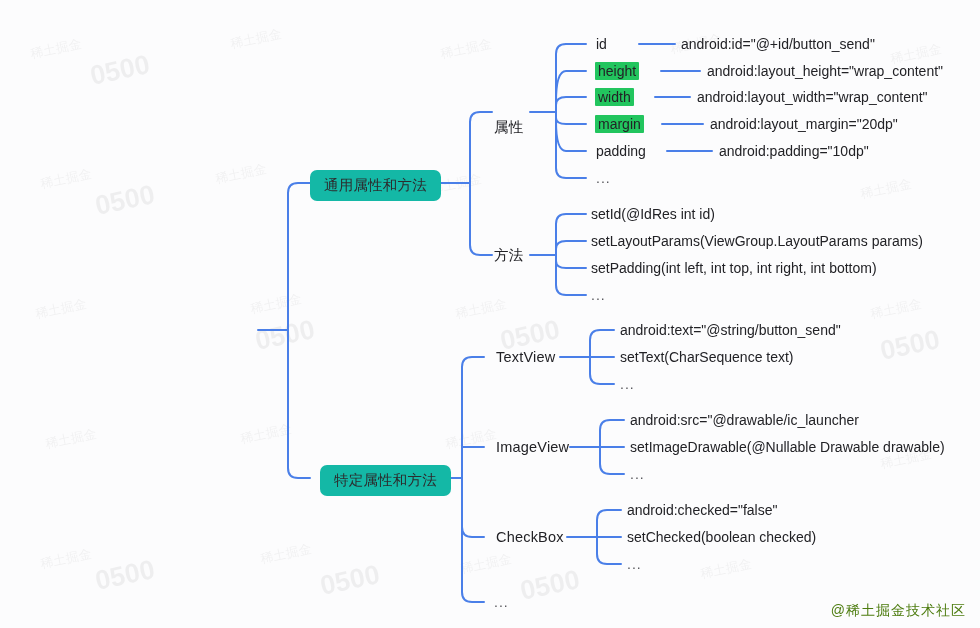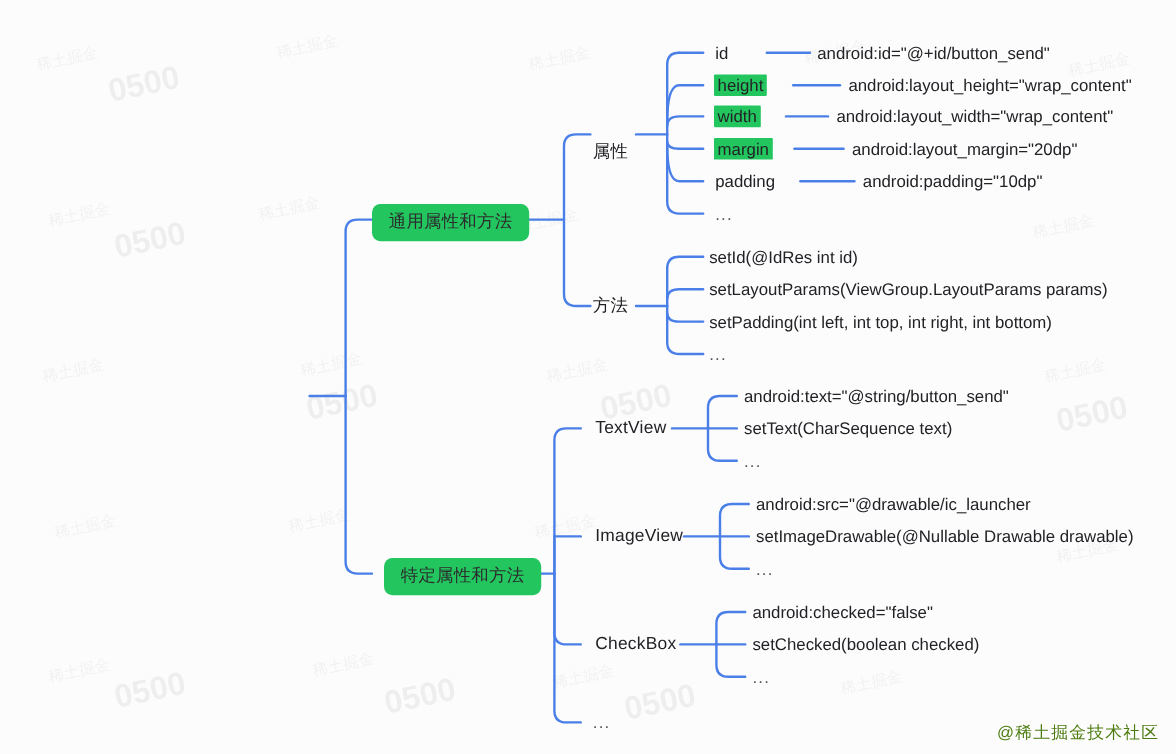--- a/index.html
+++ b/index.html
@@ -65,21 +65,21 @@
     background: #2f66f0;
     color: #ffffff;
     border-radius: 9px;
     font-size: 16.5px;
     padding: 11px 18px;
     letter-spacing: 0.3px;
     box-shadow: 0 1px 3px rgba(47,102,240,0.25);
   }
 
   .branch-node {
-    background: #22c55e;
+    background: #14b8a6;
     color: #2c2c2e;
     border-radius: 7px;
     font-size: 14.5px;
     padding: 8px 14px;
     letter-spacing: 0.2px;
   }
 
   .cat-node {
     color: #222226;
     font-size: 14.5px;

